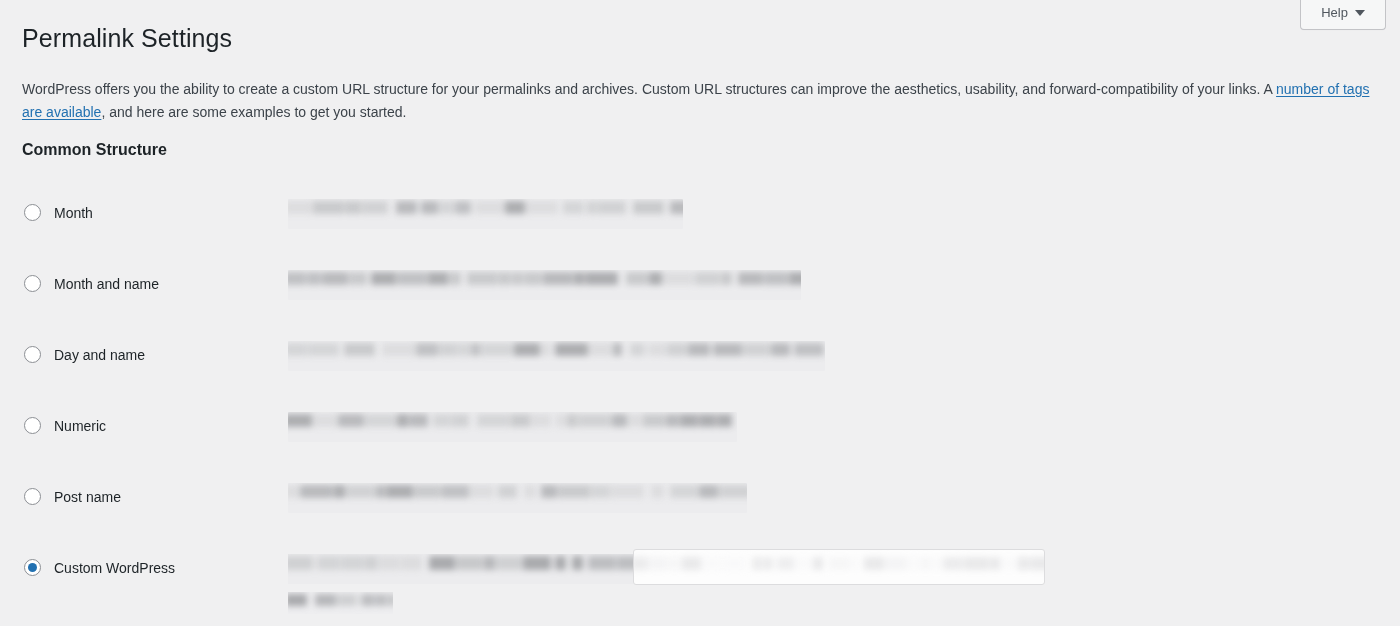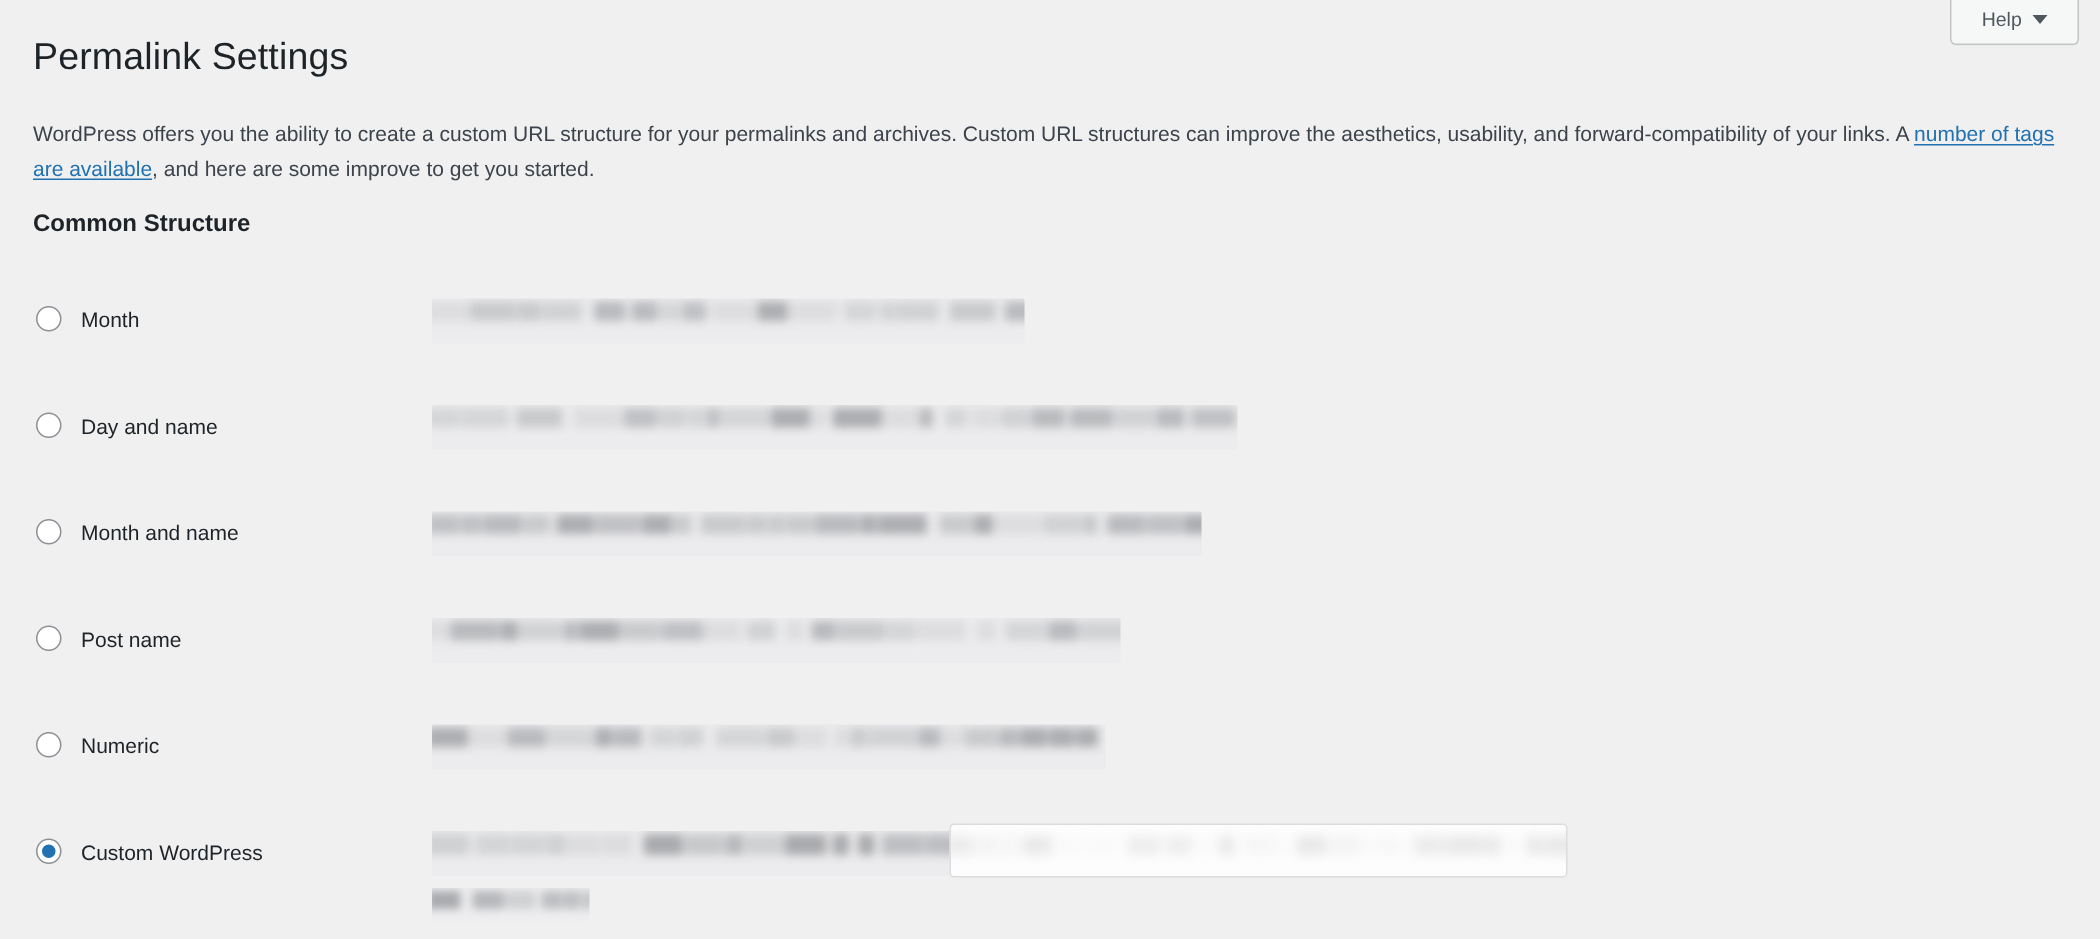--- a/index.html
+++ b/index.html
@@ -238,21 +238,21 @@
 </head>
 <body>
 
 <div id="help-button">
   <span class="help-label">Help</span>
   <span class="caret"></span>
 </div>
 
 <h1 id="page-title">Permalink Settings</h1>
 
-<p id="intro-paragraph"><span>WordPress offers you the ability to create a custom URL structure for your permalinks and archives. Custom URL structures can improve the aesthetics, usability, and forward-compatibility of your links. A </span><a href="#">number of tags are available</a><span>, and here are some improve to get you started.</span></p>
+<p id="intro-paragraph"><span>WordPress offers you the ability to create a custom URL structure for your permalinks and archives. Custom URL structures can improve the aesthetics, usability, and forward-compatibility of your links. A </span><a href="#">number of tags are available</a><span>, and here are some examples to get you started.</span></p>
 
 <h2 id="common-settings-heading">Common Structure</h2>
 
 <div id="permalink-options">
     <div class="option-row">
       <div class="option-cell-label">
         <span class="radio"></span>
         <span class="option-label">Month</span>
       </div>
       <div class="redacted" style="left: 288px; width: 395px;">
@@ -266,52 +266,20 @@
           <span style="left: 157px; width: 15px; background: rgb(211, 212, 214);"></span>
           <span style="left: 173px; width: 16px; background: rgb(189, 190, 193);"></span>
           <span style="left: 193px; width: 29px; background: rgb(220, 220, 222);"></span>
           <span style="left: 223px; width: 20px; background: rgb(169, 170, 173);"></span>
           <span style="left: 244px; width: 32px; background: rgb(220, 220, 222);"></span>
           <span style="left: 281px; width: 21px; background: rgb(211, 212, 214);"></span>
           <span style="left: 305px; width: 9px; background: rgb(207, 208, 210);"></span>
           <span style="left: 315px; width: 29px; background: rgb(207, 208, 210);"></span>
           <span style="left: 351px; width: 31px; background: rgb(199, 200, 202);"></span>
           <span style="left: 388px; width: 30px; background: rgb(182, 183, 186);"></span>
-        </div>
-      </div>
-    </div>
-    <div class="option-row">
-      <div class="option-cell-label">
-        <span class="radio"></span>
-        <span class="option-label">Day and name</span>
-      </div>
-      <div class="redacted" style="left: 288px; width: 537px;">
-        <div class="blur-layer">
-          <span style="left: 2px; width: 23px; background: rgb(211, 212, 214);"></span>
-          <span style="left: 26px; width: 31px; background: rgb(211, 212, 214);"></span>
-          <span style="left: 62px; width: 31px; background: rgb(199, 200, 202);"></span>
-          <span style="left: 100px; width: 33px; background: rgb(220, 220, 222);"></span>
-          <span style="left: 134px; width: 22px; background: rgb(189, 190, 193);"></span>
-          <span style="left: 157px; width: 18px; background: rgb(207, 208, 210);"></span>
-          <span style="left: 176px; width: 12px; background: rgb(211, 212, 214);"></span>
-          <span style="left: 189px; width: 9px; background: rgb(189, 190, 193);"></span>
-          <span style="left: 199px; width: 32px; background: rgb(211, 212, 214);"></span>
-          <span style="left: 232px; width: 26px; background: rgb(169, 170, 173);"></span>
-          <span style="left: 259px; width: 10px; background: rgb(220, 220, 222);"></span>
-          <span style="left: 273px; width: 33px; background: rgb(169, 170, 173);"></span>
-          <span style="left: 307px; width: 23px; background: rgb(220, 220, 222);"></span>
-          <span style="left: 331px; width: 9px; background: rgb(182, 183, 186);"></span>
-          <span style="left: 348px; width: 15px; background: rgb(211, 212, 214);"></span>
-          <span style="left: 366px; width: 18px; background: rgb(220, 220, 222);"></span>
-          <span style="left: 385px; width: 20px; background: rgb(207, 208, 210);"></span>
-          <span style="left: 406px; width: 22px; background: rgb(182, 183, 186);"></span>
-          <span style="left: 431px; width: 29px; background: rgb(182, 183, 186);"></span>
-          <span style="left: 461px; width: 27px; background: rgb(207, 208, 210);"></span>
-          <span style="left: 489px; width: 19px; background: rgb(182, 183, 186);"></span>
-          <span style="left: 512px; width: 30px; background: rgb(189, 190, 193);"></span>
         </div>
       </div>
     </div>
     <div class="option-row">
       <div class="option-cell-label">
         <span class="radio"></span>
         <span class="option-label">Month and name</span>
       </div>
       <div class="redacted" style="left: 288px; width: 513px;">
         <div class="blur-layer">
@@ -337,43 +305,46 @@
           <span style="left: 439px; width: 11px; background: rgb(199, 200, 202);"></span>
           <span style="left: 456px; width: 25px; background: rgb(182, 183, 186);"></span>
           <span style="left: 482px; width: 24px; background: rgb(189, 190, 193);"></span>
           <span style="left: 507px; width: 19px; background: rgb(169, 170, 173);"></span>
         </div>
       </div>
     </div>
     <div class="option-row">
       <div class="option-cell-label">
         <span class="radio"></span>
-        <span class="option-label">Post name</span>
-      </div>
-      <div class="redacted" style="left: 288px; width: 459px;">
-        <div class="blur-layer">
-          <span style="left: 2px; width: 15px; background: rgb(220, 220, 222);"></span>
-          <span style="left: 18px; width: 33px; background: rgb(182, 183, 186);"></span>
-          <span style="left: 52px; width: 11px; background: rgb(169, 170, 173);"></span>
-          <span style="left: 64px; width: 29px; background: rgb(207, 208, 210);"></span>
-          <span style="left: 94px; width: 9px; background: rgb(182, 183, 186);"></span>
-          <span style="left: 104px; width: 27px; background: rgb(169, 170, 173);"></span>
-          <span style="left: 132px; width: 26px; background: rgb(199, 200, 202);"></span>
-          <span style="left: 159px; width: 28px; background: rgb(189, 190, 193);"></span>
-          <span style="left: 188px; width: 24px; background: rgb(220, 220, 222);"></span>
-          <span style="left: 216px; width: 19px; background: rgb(207, 208, 210);"></span>
-          <span style="left: 242px; width: 12px; background: rgb(220, 220, 222);"></span>
-          <span style="left: 259px; width: 16px; background: rgb(182, 183, 186);"></span>
-          <span style="left: 276px; width: 32px; background: rgb(199, 200, 202);"></span>
-          <span style="left: 309px; width: 19px; background: rgb(211, 212, 214);"></span>
-          <span style="left: 329px; width: 33px; background: rgb(220, 220, 222);"></span>
-          <span style="left: 369px; width: 13px; background: rgb(220, 220, 222);"></span>
-          <span style="left: 388px; width: 28px; background: rgb(211, 212, 214);"></span>
-          <span style="left: 417px; width: 19px; background: rgb(182, 183, 186);"></span>
-          <span style="left: 437px; width: 33px; background: rgb(207, 208, 210);"></span>
+        <span class="option-label">Day and name</span>
+      </div>
+      <div class="redacted" style="left: 288px; width: 537px;">
+        <div class="blur-layer">
+          <span style="left: 2px; width: 23px; background: rgb(211, 212, 214);"></span>
+          <span style="left: 26px; width: 31px; background: rgb(211, 212, 214);"></span>
+          <span style="left: 62px; width: 31px; background: rgb(199, 200, 202);"></span>
+          <span style="left: 100px; width: 33px; background: rgb(220, 220, 222);"></span>
+          <span style="left: 134px; width: 22px; background: rgb(189, 190, 193);"></span>
+          <span style="left: 157px; width: 18px; background: rgb(207, 208, 210);"></span>
+          <span style="left: 176px; width: 12px; background: rgb(211, 212, 214);"></span>
+          <span style="left: 189px; width: 9px; background: rgb(189, 190, 193);"></span>
+          <span style="left: 199px; width: 32px; background: rgb(211, 212, 214);"></span>
+          <span style="left: 232px; width: 26px; background: rgb(169, 170, 173);"></span>
+          <span style="left: 259px; width: 10px; background: rgb(220, 220, 222);"></span>
+          <span style="left: 273px; width: 33px; background: rgb(169, 170, 173);"></span>
+          <span style="left: 307px; width: 23px; background: rgb(220, 220, 222);"></span>
+          <span style="left: 331px; width: 9px; background: rgb(182, 183, 186);"></span>
+          <span style="left: 348px; width: 15px; background: rgb(211, 212, 214);"></span>
+          <span style="left: 366px; width: 18px; background: rgb(220, 220, 222);"></span>
+          <span style="left: 385px; width: 20px; background: rgb(207, 208, 210);"></span>
+          <span style="left: 406px; width: 22px; background: rgb(182, 183, 186);"></span>
+          <span style="left: 431px; width: 29px; background: rgb(182, 183, 186);"></span>
+          <span style="left: 461px; width: 27px; background: rgb(207, 208, 210);"></span>
+          <span style="left: 489px; width: 19px; background: rgb(182, 183, 186);"></span>
+          <span style="left: 512px; width: 30px; background: rgb(189, 190, 193);"></span>
         </div>
       </div>
     </div>
     <div class="option-row">
       <div class="option-cell-label">
         <span class="radio"></span>
         <span class="option-label">Numeric</span>
       </div>
       <div class="redacted" style="left: 288px; width: 449px;">
         <div class="blur-layer">
@@ -391,20 +362,49 @@
           <span style="left: 274px; width: 10px; background: rgb(220, 220, 222);"></span>
           <span style="left: 285px; width: 10px; background: rgb(199, 200, 202);"></span>
           <span style="left: 296px; width: 33px; background: rgb(207, 208, 210);"></span>
           <span style="left: 330px; width: 15px; background: rgb(182, 183, 186);"></span>
           <span style="left: 346px; width: 14px; background: rgb(220, 220, 222);"></span>
           <span style="left: 361px; width: 22px; background: rgb(199, 200, 202);"></span>
           <span style="left: 384px; width: 13px; background: rgb(182, 183, 186);"></span>
           <span style="left: 398px; width: 18px; background: rgb(169, 170, 173);"></span>
           <span style="left: 417px; width: 17px; background: rgb(169, 170, 173);"></span>
           <span style="left: 435px; width: 15px; background: rgb(169, 170, 173);"></span>
+        </div>
+      </div>
+    </div>
+    <div class="option-row">
+      <div class="option-cell-label">
+        <span class="radio"></span>
+        <span class="option-label">Post name</span>
+      </div>
+      <div class="redacted" style="left: 288px; width: 459px;">
+        <div class="blur-layer">
+          <span style="left: 2px; width: 15px; background: rgb(220, 220, 222);"></span>
+          <span style="left: 18px; width: 33px; background: rgb(182, 183, 186);"></span>
+          <span style="left: 52px; width: 11px; background: rgb(169, 170, 173);"></span>
+          <span style="left: 64px; width: 29px; background: rgb(207, 208, 210);"></span>
+          <span style="left: 94px; width: 9px; background: rgb(182, 183, 186);"></span>
+          <span style="left: 104px; width: 27px; background: rgb(169, 170, 173);"></span>
+          <span style="left: 132px; width: 26px; background: rgb(199, 200, 202);"></span>
+          <span style="left: 159px; width: 28px; background: rgb(189, 190, 193);"></span>
+          <span style="left: 188px; width: 24px; background: rgb(220, 220, 222);"></span>
+          <span style="left: 216px; width: 19px; background: rgb(207, 208, 210);"></span>
+          <span style="left: 242px; width: 12px; background: rgb(220, 220, 222);"></span>
+          <span style="left: 259px; width: 16px; background: rgb(182, 183, 186);"></span>
+          <span style="left: 276px; width: 32px; background: rgb(199, 200, 202);"></span>
+          <span style="left: 309px; width: 19px; background: rgb(211, 212, 214);"></span>
+          <span style="left: 329px; width: 33px; background: rgb(220, 220, 222);"></span>
+          <span style="left: 369px; width: 13px; background: rgb(220, 220, 222);"></span>
+          <span style="left: 388px; width: 28px; background: rgb(211, 212, 214);"></span>
+          <span style="left: 417px; width: 19px; background: rgb(182, 183, 186);"></span>
+          <span style="left: 437px; width: 33px; background: rgb(207, 208, 210);"></span>
         </div>
       </div>
     </div>
     <div class="" id="custom-structure-row">
       <div class="option-cell-label">
         <span class="radio checked"></span>
         <span class="option-label">Custom WordPress</span>
       </div>
       <div id="custom-structure-prefix" style="width: 345px;">
         <div class="blur-layer">

